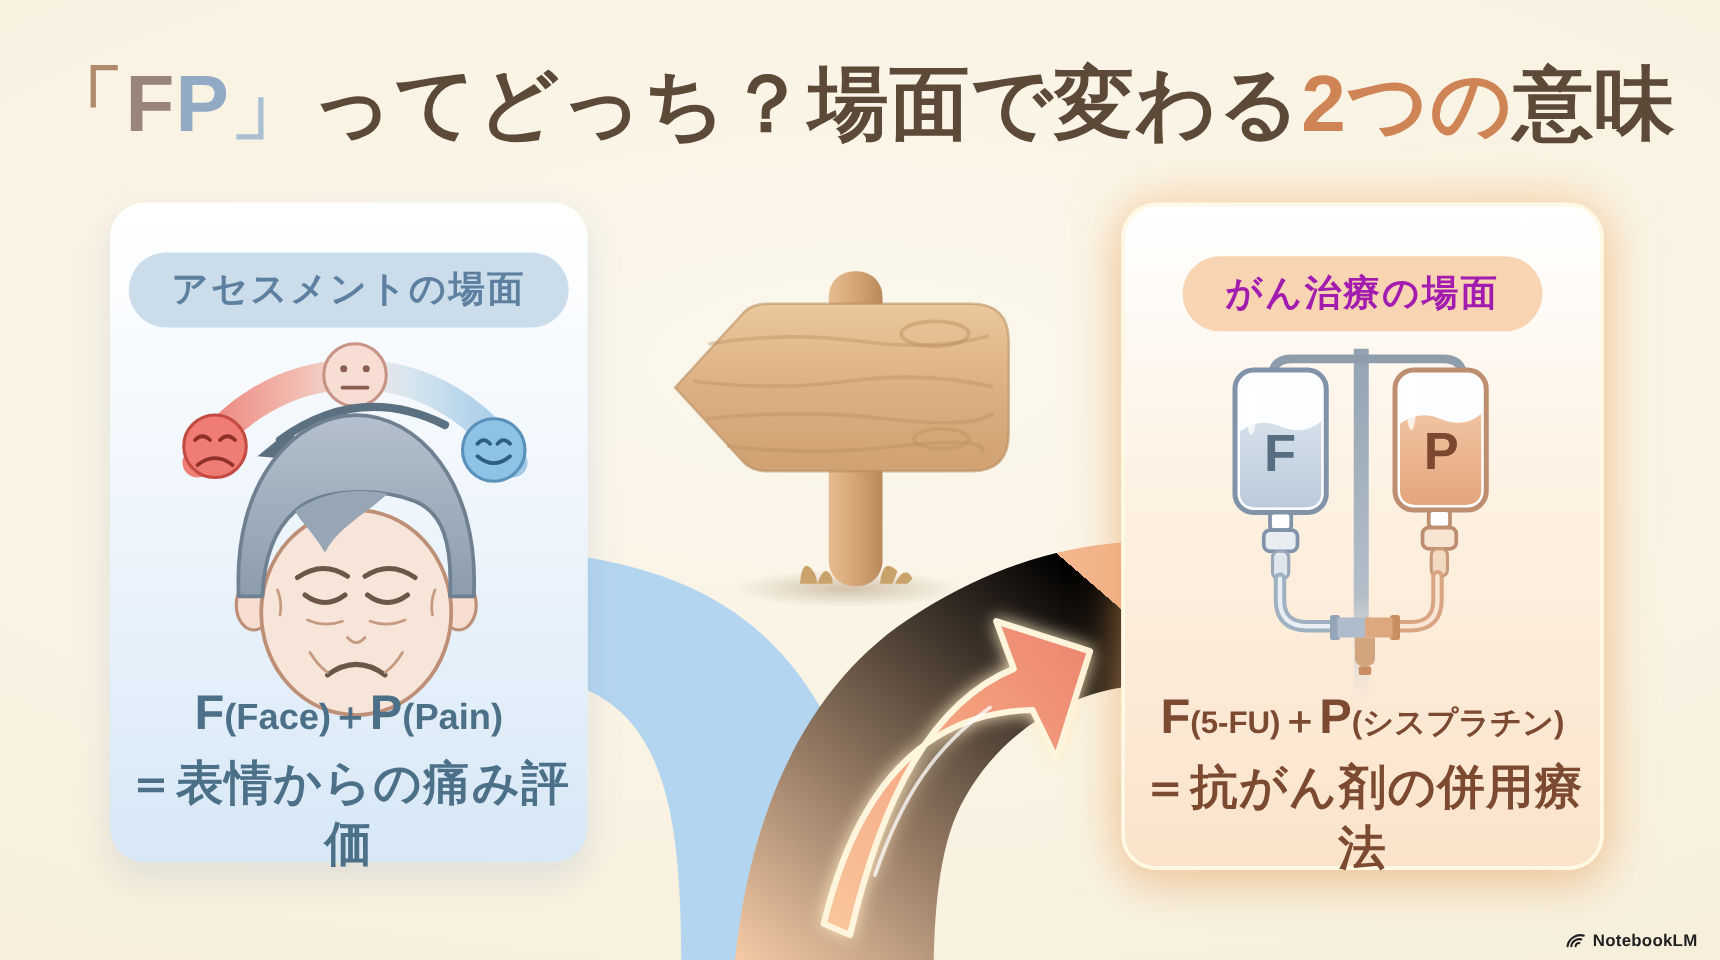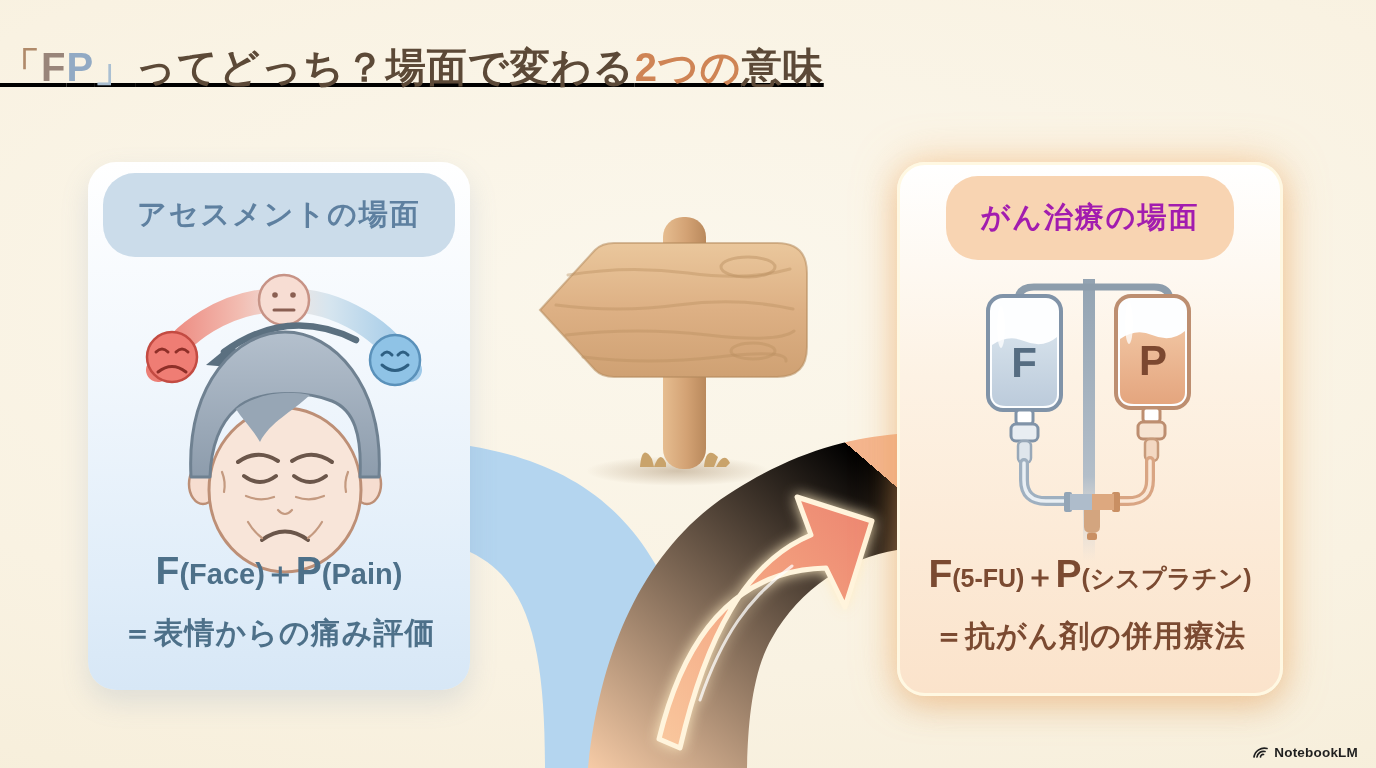--- a/index.html
+++ b/index.html
@@ -2,50 +2,50 @@
 <html><head>
 <meta charset="utf-8">
 <style>
   html,body{margin:0;padding:0;background:#e8e2d2;}
   .stage{
     position:relative;width:1376px;height:768px;overflow:hidden;
     background:radial-gradient(ellipse 120% 90% at 50% 38%, #fbf7ec 0%, #f9f2e2 55%, #f5ecd6 100%);
     font-family:"Liberation Sans","DejaVu Sans",sans-serif;
   }
   
-  .title{position:absolute;top:40px;left:0;width:100%;text-align:left;
-    font-size:40px;font-weight:bold;letter-spacing:1px;white-space:nowrap;text-decoration:underline;}
+  .title{position:absolute;top:40px;left:0;width:100%;text-align:center;
+    font-size:64px;font-weight:bold;letter-spacing:1px;white-space:nowrap;}
   .t-brk-open{color:#b08a6a;}
   .t-f{color:#99857a;}
   .t-p{color:#92aac4;}
   .t-brk-close{color:#aabfd2;}
   .t-mid,.t-tail{color:#5c4937;}
   .t-hl{color:#cf8455;}
   
   .card{position:absolute;top:162px;width:382px;height:528px;border-radius:28px;}
   .card-left{left:88px;
     background:linear-gradient(180deg,#ffffff 0%,#f3f8fd 35%,#e0edf9 80%,#d7e7f6 100%);
     box-shadow:0 12px 28px rgba(110,140,180,.18);}
   .card-right{left:897px;width:380px;
     background:linear-gradient(180deg,#ffffff 0%,#fdf2e4 40%,#fbe3cb 100%);
     border:3px solid #fff8e2;
     box-shadow:0 0 42px rgba(246,176,106,.55),0 12px 28px rgba(205,140,80,.25);}
-  .badge{position:relative;display:block;margin:11px auto 0;width:max-content;
-    padding:22px 34px;border-radius:32px;font-size:29px;font-weight:bold;letter-spacing:2px;}
+  .badge{position:relative;display:block;margin:40px auto 0;width:max-content;
+    padding:10px 34px;border-radius:32px;font-size:29px;font-weight:bold;letter-spacing:2px;}
   .badge-left{background:#cbdcea;color:#5e80a0;}
   .badge-right{background:#f8d4b2;color:#a21caf;}
   .illu{position:absolute;left:0;}
   .illu-left{top:100px;}
   .illu-right{top:100px;left:-2px;}
   .formula{position:absolute;top:384px;left:0;width:100%;text-align:center;line-height:1.3;}
   .formula .big{font-size:39px;font-weight:bold;}
   .formula .small{font-size:29px;font-weight:bold;}
   .formula .plus{font-size:31px;font-weight:bold;}
   .card-right .formula .small{font-size:25px;}
-  .formula .meaning{display:block;font-size:30px;font-weight:bold;letter-spacing:1px;margin-top:16px;}
+  .formula .meaning{display:block;font-size:38px;font-weight:bold;letter-spacing:1px;margin-top:6px;}
   .formula-left{color:#4d7089;}
   .formula-right{color:#7b4a31;}
   
   .fork-svg{position:absolute;left:0;top:0;}
   .signpost-svg{position:absolute;left:528px;top:205px;}
   .glow-arrow{filter:drop-shadow(0 0 7px rgba(255,236,195,.95));}
   
   .watermark{position:absolute;right:18px;bottom:8px;display:flex;align-items:flex-end;gap:5px;
     color:#1f1f1f;font-size:13.5px;font-weight:bold;letter-spacing:.2px;}
 </style>

